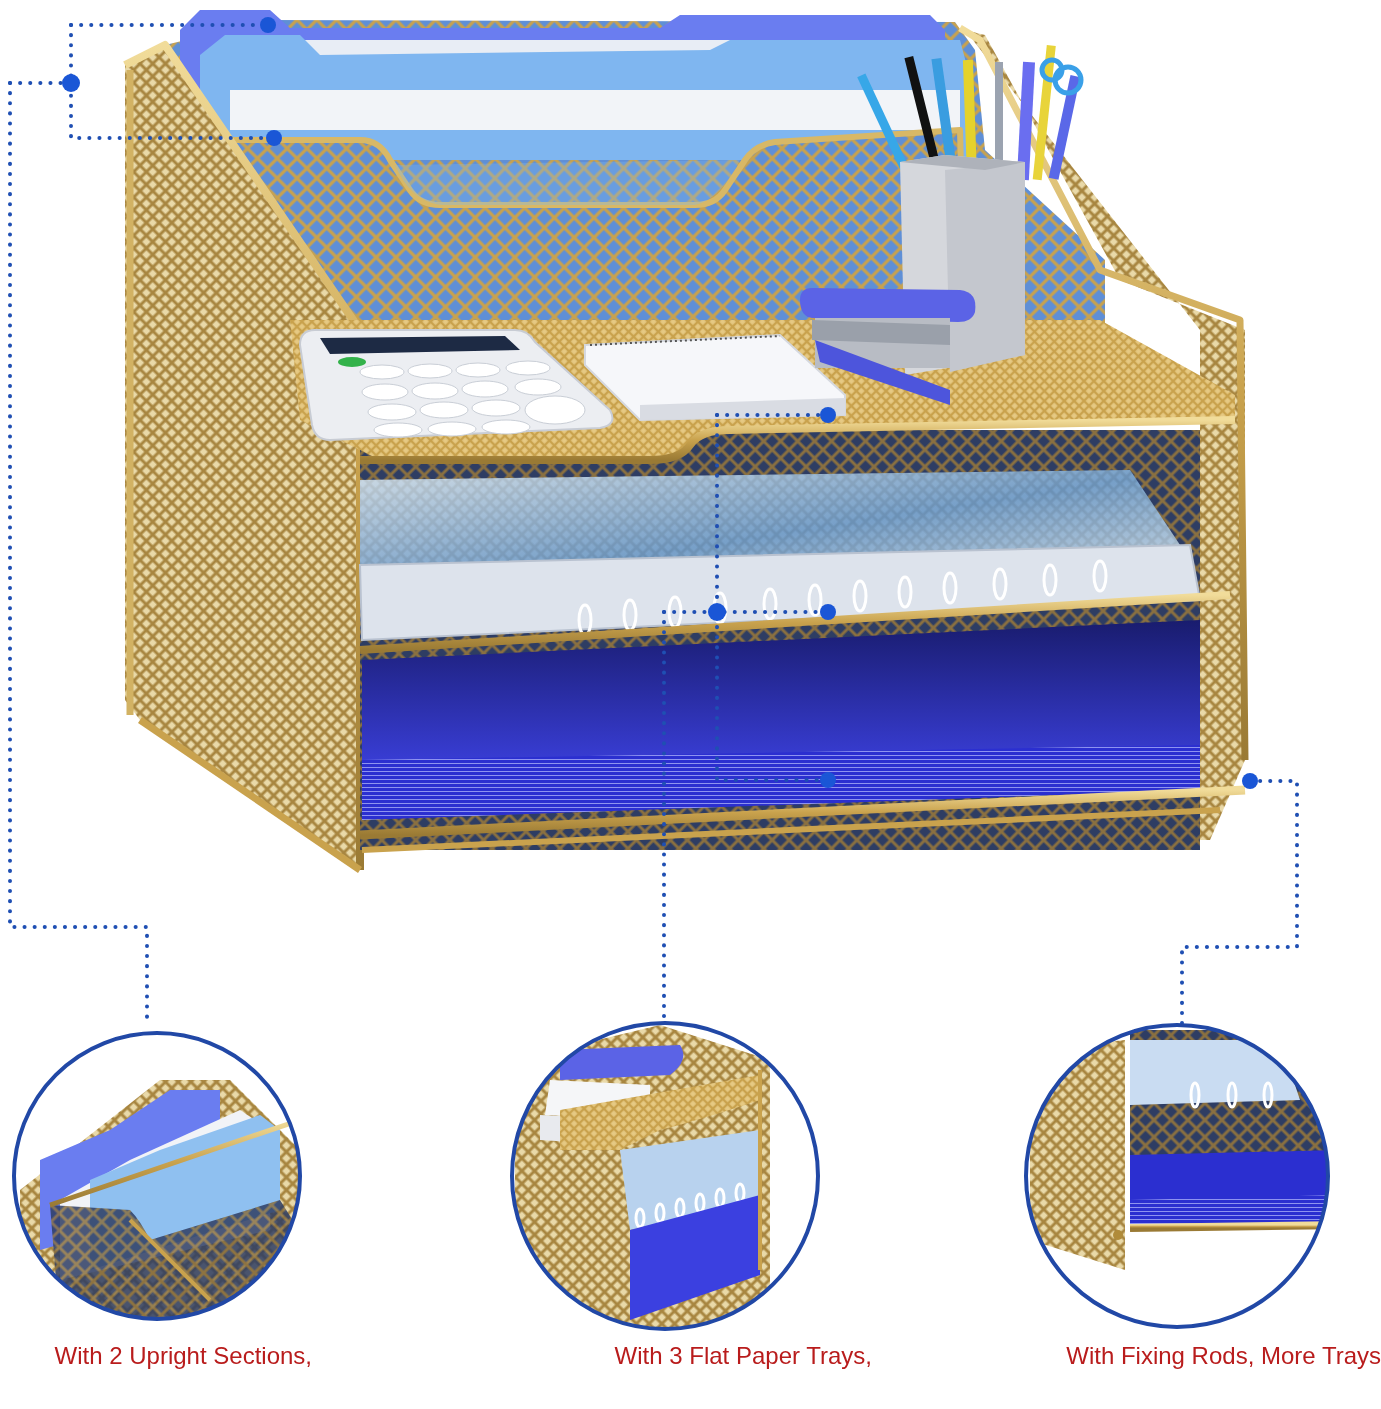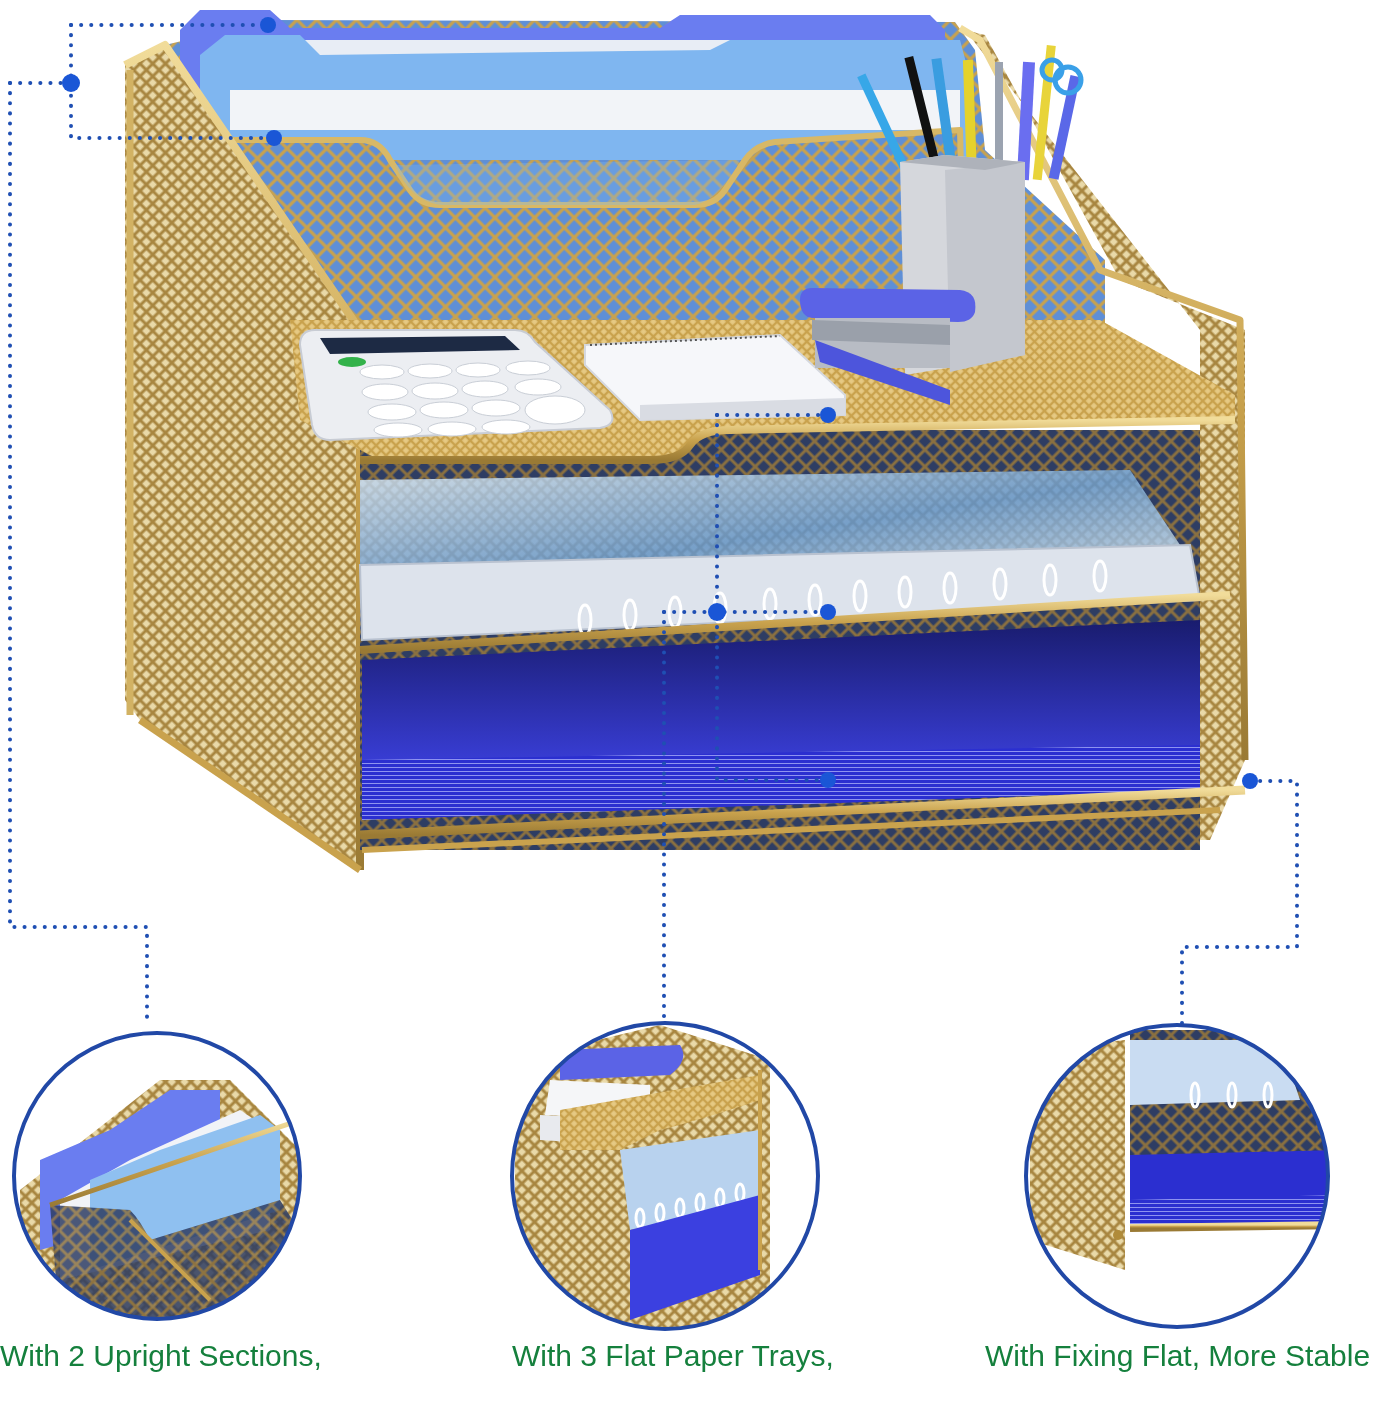--- a/index.html
+++ b/index.html
@@ -1,20 +1,20 @@
 <!DOCTYPE html>
 <html><head>
   <meta charset="utf-8">
   <style>
     html, body { margin: 0; padding: 0; background: #ffffff; }
     body { width: 1381px; height: 1409px; position: relative; overflow: hidden;
            font-family: "Liberation Sans", sans-serif; }
     .stage { position: absolute; left: 0; top: 0; width: 1381px; height: 1409px; }
-    .caption { position: absolute; text-align: left; color: #15803d;
-               font-family: "Liberation Sans", sans-serif; font-size: 30px; line-height: 35px;
+    .caption { position: absolute; text-align: right; color: #b91c1c;
+               font-family: "Liberation Sans", sans-serif; font-size: 24px; line-height: 35px;
                white-space: nowrap; }
     .caption span { display: block; }
     #cap1 { left: 0; width: 312px; top: 1338px; }
     #cap2 { left: 512px; width: 360px; top: 1338px; }
     #cap3 { left: 985px; width: 396px; top: 1338px; }
   </style>
 </head>
 <body>
 
 <div class="stage">
@@ -260,15 +260,15 @@
 </svg>
 
   
   <div id="cap1" class="caption">
     <span>With 2 Upright Sections,</span>
   </div>
   <div id="cap2" class="caption">
     <span>With 3 Flat Paper Trays,</span>
   </div>
   <div id="cap3" class="caption">
-    <span>With Fixing Flat, More Stable</span>
+    <span>With Fixing Rods, More Trays</span>
   </div>
 </div>
 
 </body></html>

